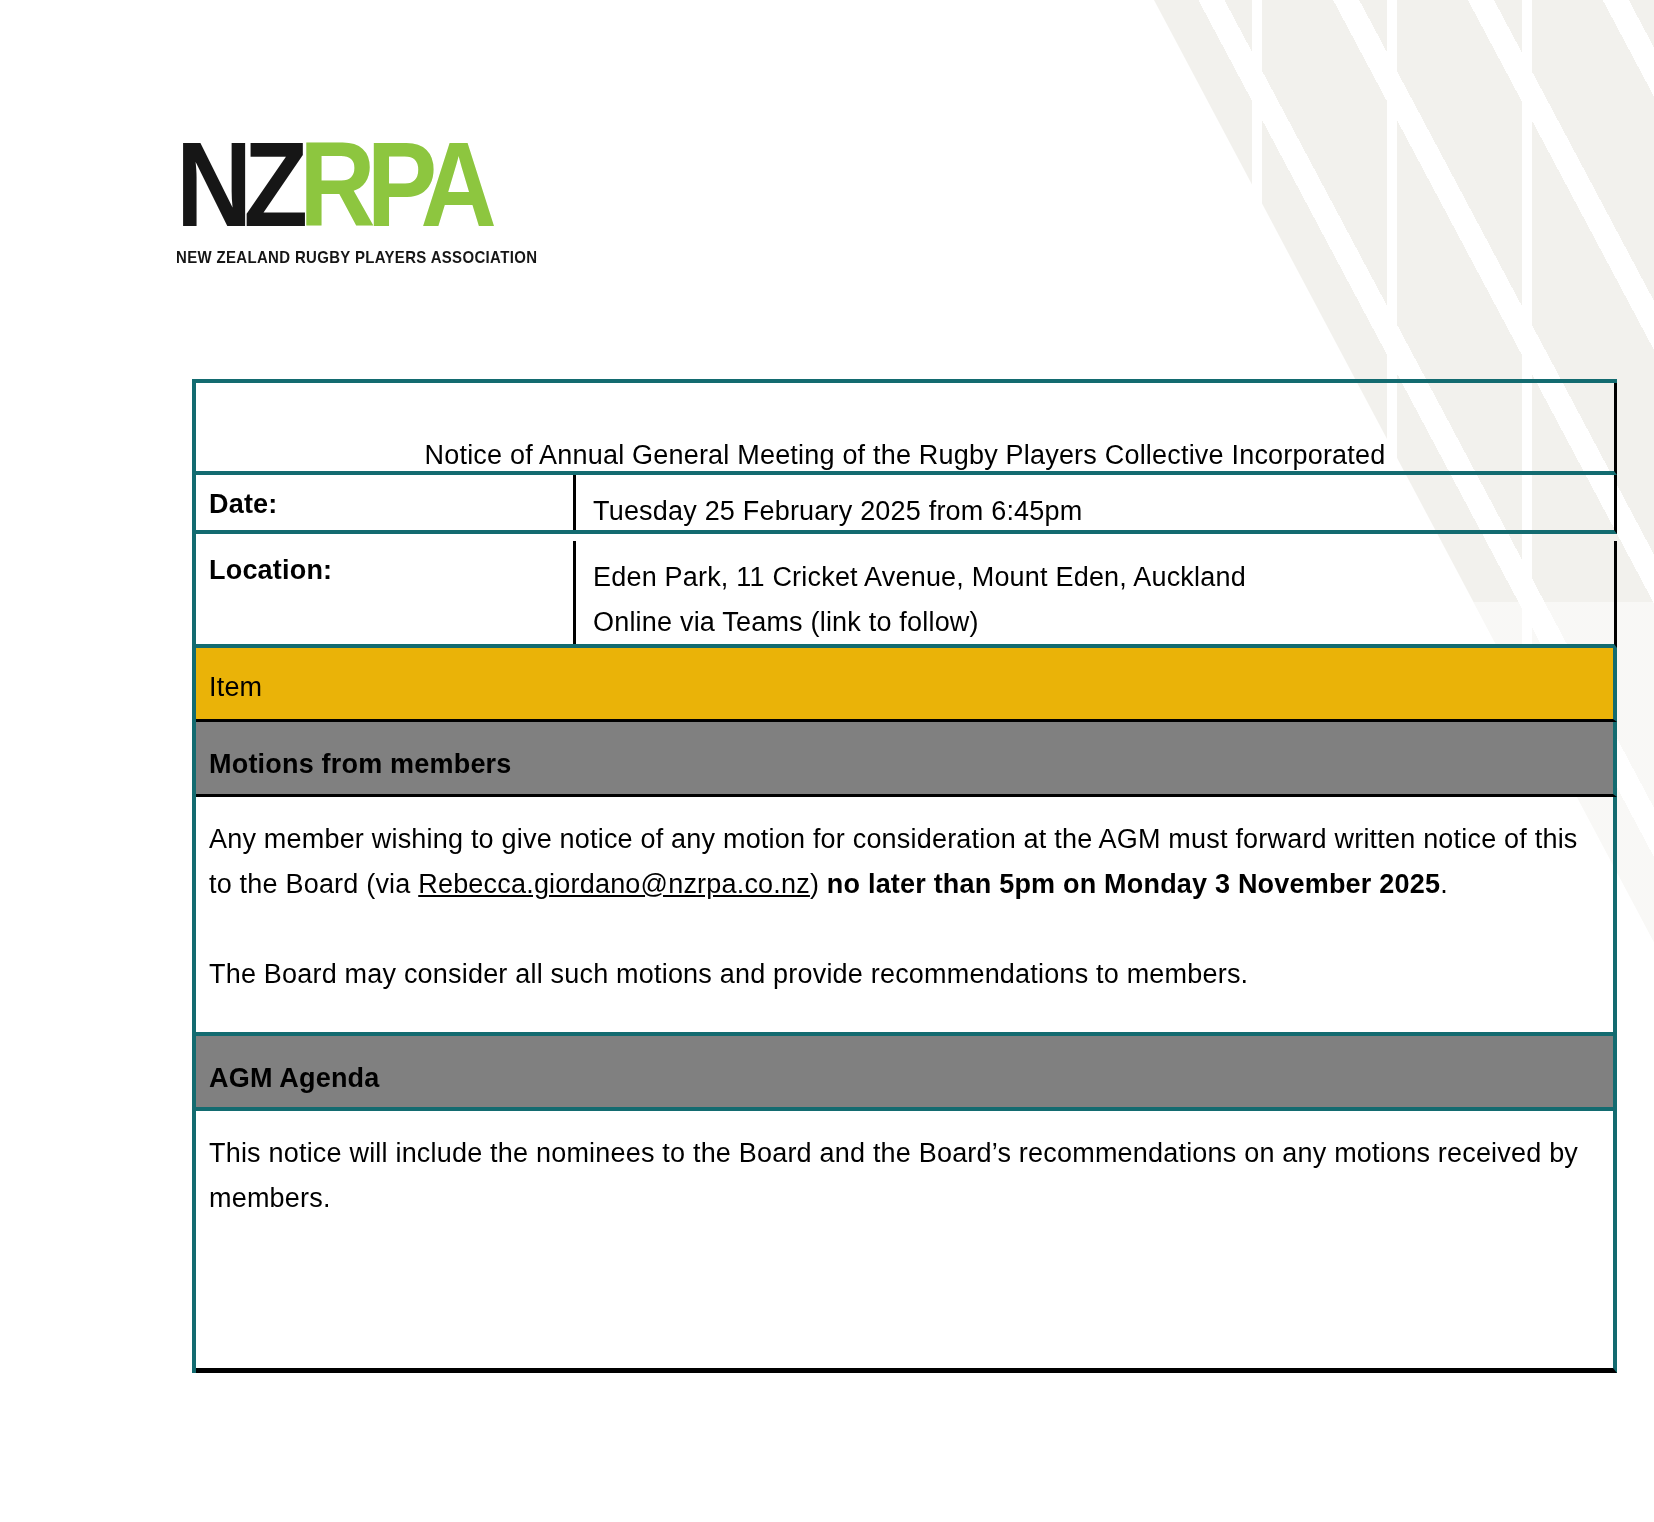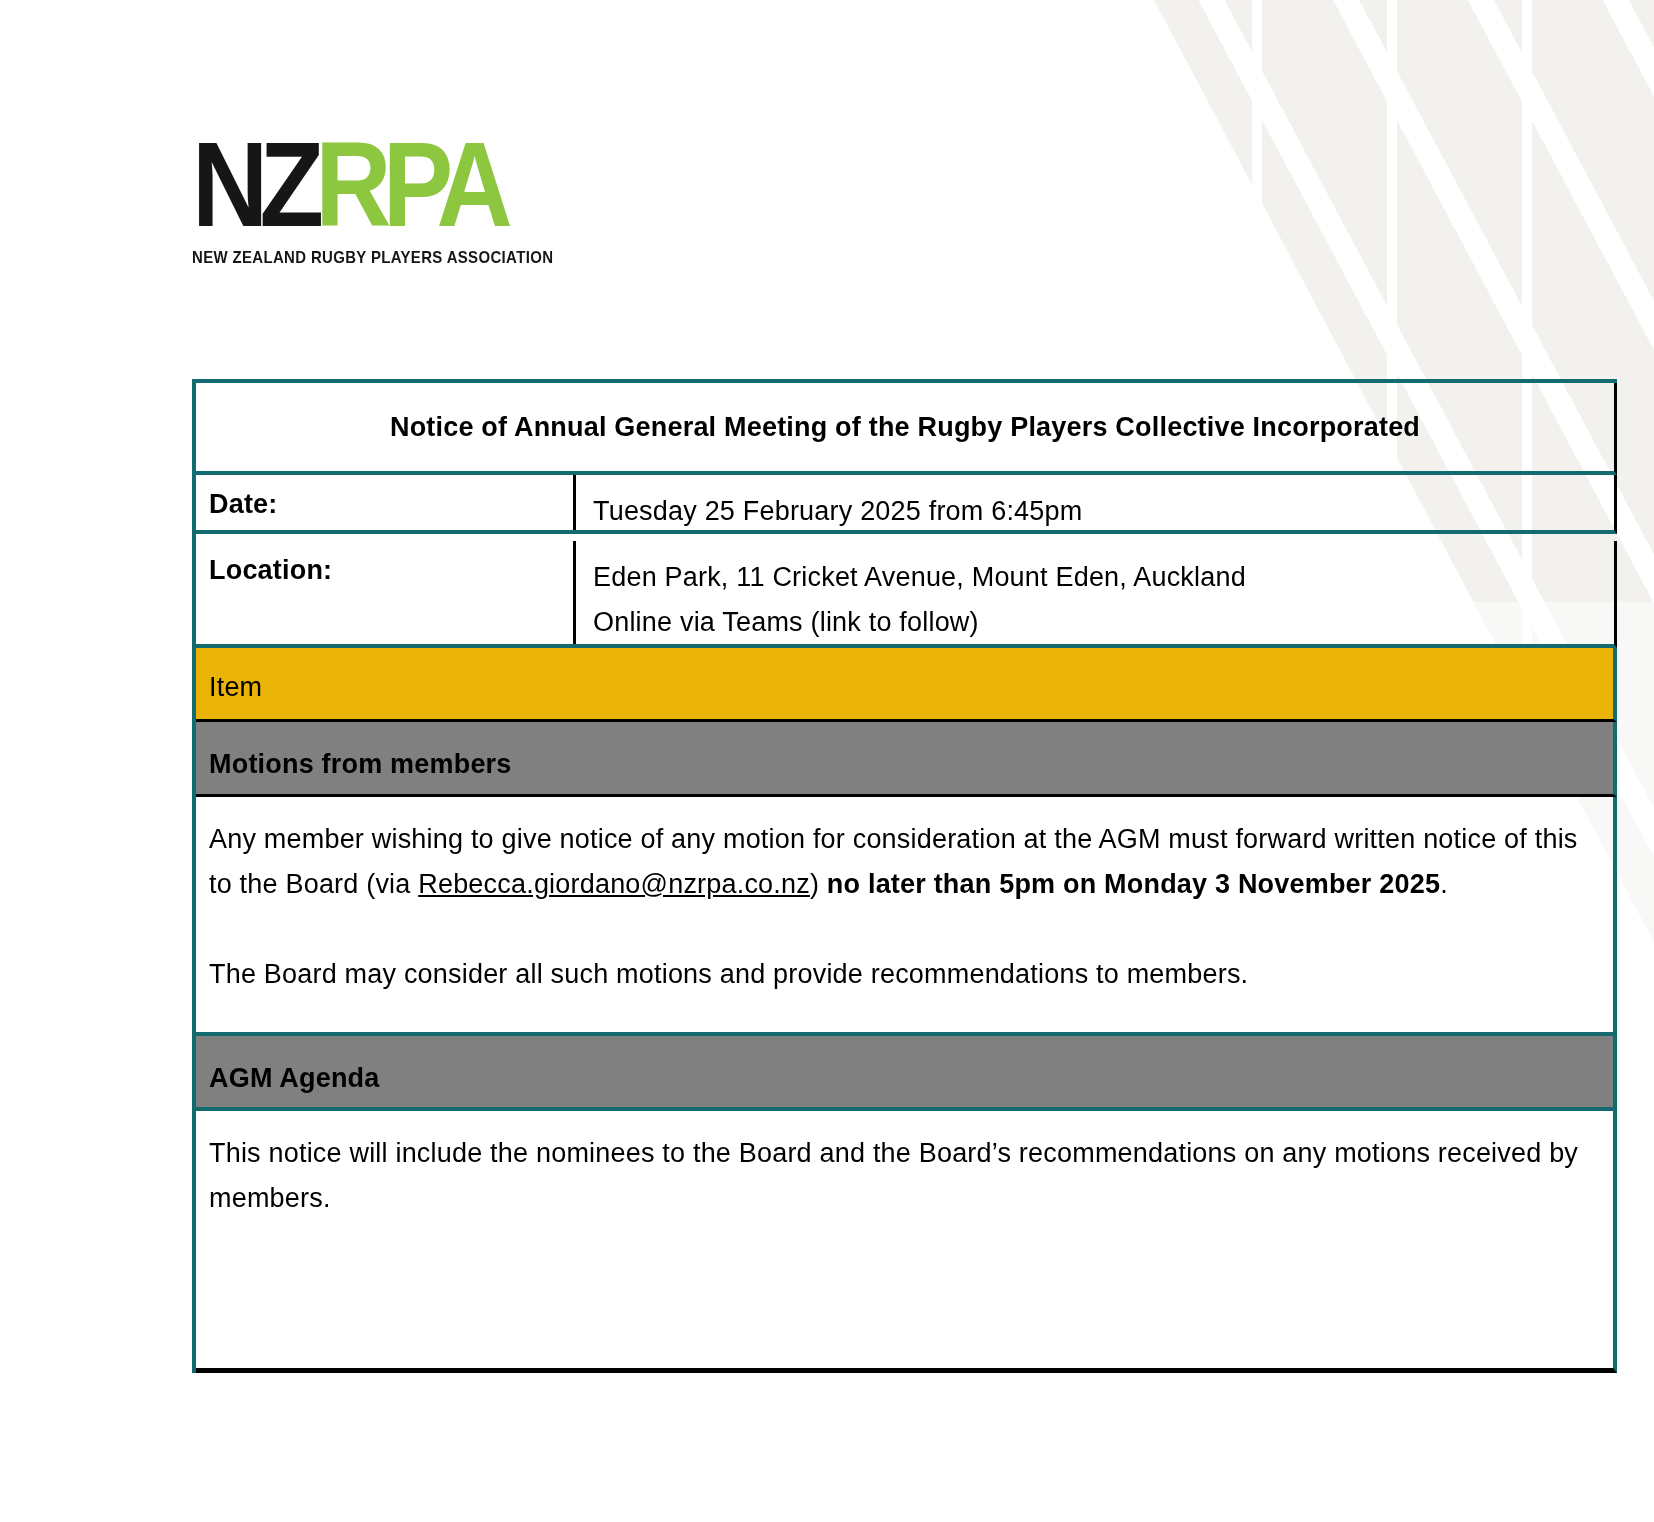--- a/index.html
+++ b/index.html
@@ -19,21 +19,21 @@
     width: 500px; height: 1135px;
     background-image:
       linear-gradient(to bottom, rgba(255,255,255,0) 0 53%, rgba(255,255,255,0.5) 53% 100%),
       repeating-linear-gradient(62deg, rgba(255,255,255,0) 0 96px, #ffffff 96px 119px),
       repeating-linear-gradient(90deg, #f2f1ed 0 98px, #ffffff 98px 108px, #f2f1ed 108px 135px);
     clip-path: polygon(0 0, 100% 0, 100% 83%);
     z-index: 0;
   }
 
   
-  .logo { position: absolute; left: 192px; top: 124px; z-index: 2; }
+  .logo { position: absolute; left: 176px; top: 124px; z-index: 2; }
   .logo-word {
     font-size: 120px; font-weight: 700; line-height: 1;
     letter-spacing: -10px; white-space: nowrap;
     transform: scaleX(0.88); transform-origin: 0 0;
     display: inline-block; color: #161616;
   }
   .logo-word .rpa { color: #8dc63f; }
   .logo-tagline {
     display: inline-block;
     margin-top: 4px;
@@ -54,22 +54,22 @@
     letter-spacing: 0.2px;
   }
   .row { width: 100%; position: relative; }
   .b-right-black { border-right: 3px solid #000; }
   .b-right-teal  { border-right: 4px solid #136b70; }
   .b-bot-teal  { border-bottom: 4px solid #136b70; }
   .b-bot-black { border-bottom: 3px solid #000; }
 
   .row-title {
     height: 92px;
-    display: flex; align-items: center; justify-content: center;
-    font-weight: 700;
+    display: flex; align-items: flex-end; justify-content: center;
+    font-weight: 400;
   }
   .row-2col { display: flex; }
   .row-date { height: 59px; }
   .row-location { height: 107px; margin-top: 7px; }
   .cell-label {
     width: 380px; flex: 0 0 380px;
     border-right: 3px solid #000;
     font-weight: 700;
     padding: 14px 10px 0 13px;
   }

